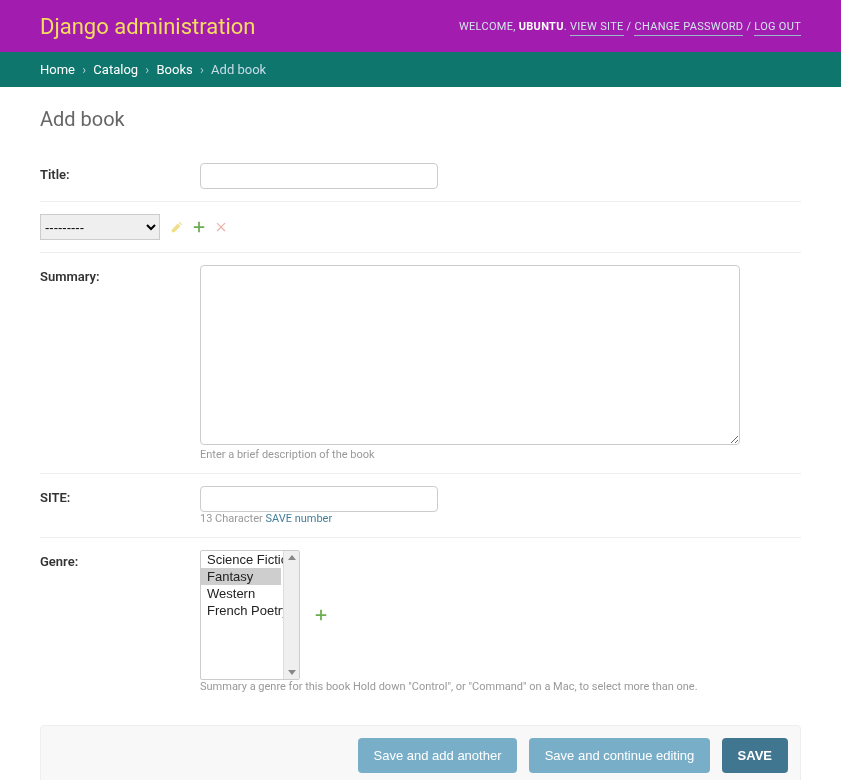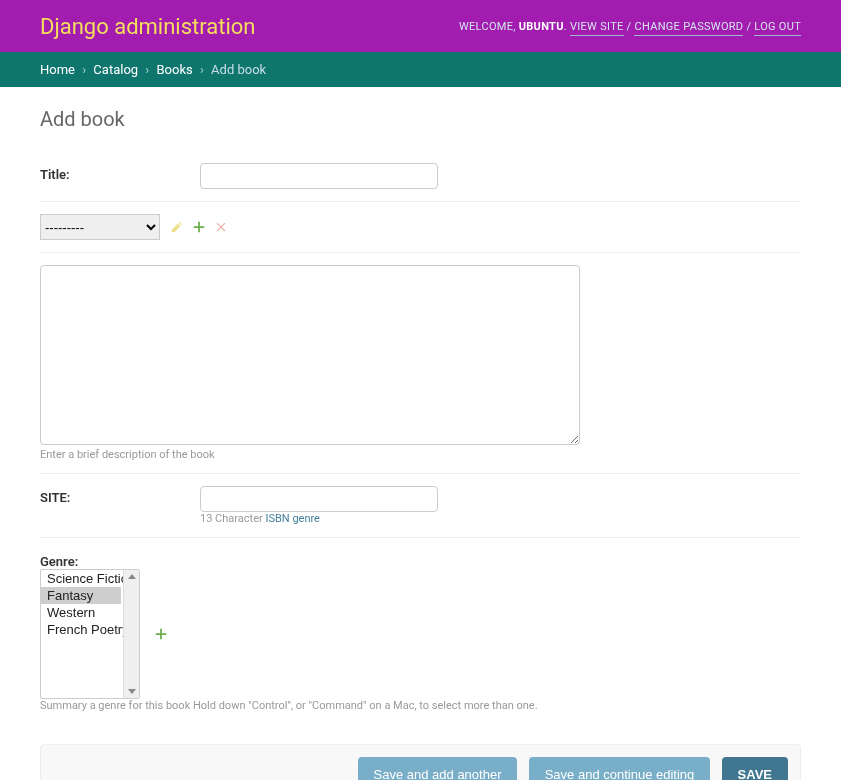--- a/index.html
+++ b/index.html
@@ -8,21 +8,21 @@
 .site-title { color: #f5dd5d; font-size: 22px; font-weight: 400; }
 .user-tools { font-size: 11px; color: #d4e5ed; letter-spacing: 0.3px; }
 .user-tools a { color: #d4e5ed; text-decoration: none; border-bottom: 1px solid #97b9c9; padding-bottom: 2px; }
 .user-tools .username { font-weight: 700; color: #fff; }
 .breadcrumbs { background: #0f766e; color: #c9dde8; font-size: 13px; padding: 10px 40px; }
 .breadcrumbs a { color: #fff; text-decoration: none; }
 .breadcrumbs .sep { color: #b0cede; margin: 0 4px; }
 .content { padding: 20px 40px; }
 h1 { font-size: 20px; font-weight: 400; color: #666; margin-bottom: 20px; }
 .form-row { border-bottom: 1px solid #eee; padding: 12px 0; display: flex; align-items: flex-start; }
-.form-row.last { border-bottom: none; flex-direction: column; }
+.form-row.last { border-bottom: none; }
 .form-row label { width: 160px; flex-shrink: 0; font-size: 13px; font-weight: 600; color: #333; padding-top: 4px; }
 .field-wrap { flex: 1; }
 input[type=text] { width: 238px; height: 26px; border: 1px solid #ccc; border-radius: 4px; padding: 4px 8px; font-size: 13px; }
 select.single { width: 120px; height: 26px; border: 1px solid #ccc; background: #efefef; font-size: 13px; }
 textarea { width: 540px; height: 180px; border: 1px solid #ccc; border-radius: 4px; padding: 6px 8px; font-size: 13px; resize: both; }
 .help { color: #999; font-size: 11px; }
 .help a { color: #447e9b; text-decoration: none; }
 select[multiple] { width: 100px; height: 130px; border: 1px solid #ccc; background: #fff; font-size: 13px; overflow-y: scroll; }
 select[multiple] option { padding: 1px 6px; color: #222; font-size: 13px; }
 .related-icons { display: inline-flex; align-items: center; gap: 8px; margin-left: 10px; vertical-align: middle; }
@@ -88,31 +88,32 @@
         <span class="icon-delete">
             <svg viewBox="0 0 16 16">
               <path fill="#e9b1a8" d="M3 4l1-1 4 4 4-4 1 1-4 4 4 4-1 1-4-4-4 4-1-1 4-4-4-4z"></path>
             </svg>
           </span>
       </span>
     </div>
   </div>
 
   <div class="form-row">
+    <label>Summary:</label>
     <div class="field-wrap">
       <textarea style=""></textarea>
       <div class="help">Enter a brief description of the book</div>
     </div>
   </div>
 
   <div class="form-row">
     <label>SITE:</label>
     <div class="field-wrap">
       <input type="text" value="" style="">
-      <div class="help"><span>13 Character </span><a href="#">ISBN genre</a></div>
+      <div class="help"><span>13 Character </span><a href="#">SAVE number</a></div>
     </div>
   </div>
 
   <div class="form-row last">
     <label>Genre:</label>
     <div class="field-wrap">
       <div class="multiselect-wrap">
         <div class="listbox-container">
           <select multiple="" id="genre-select">
               <option>Science Fiction</option>

